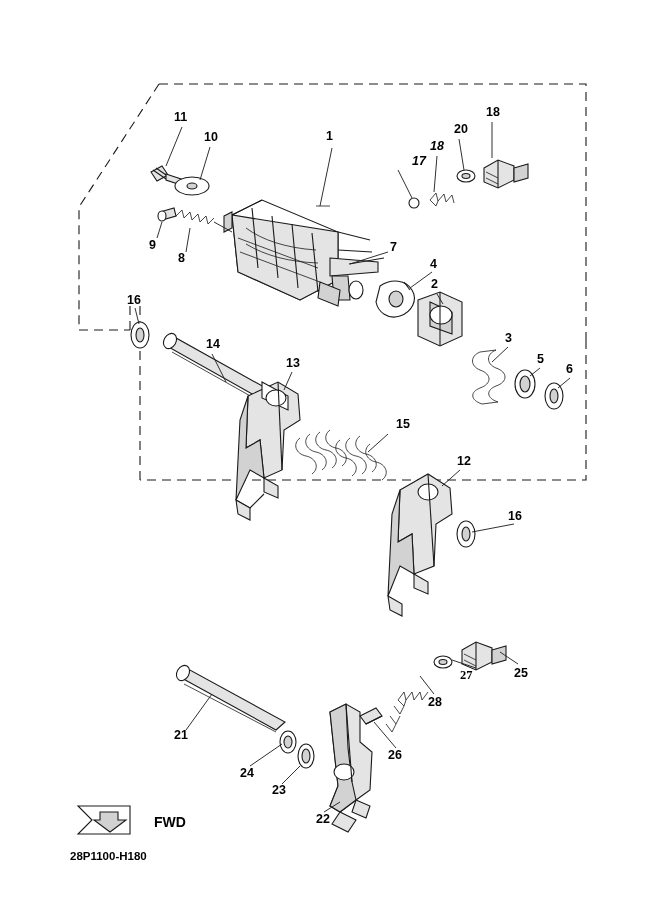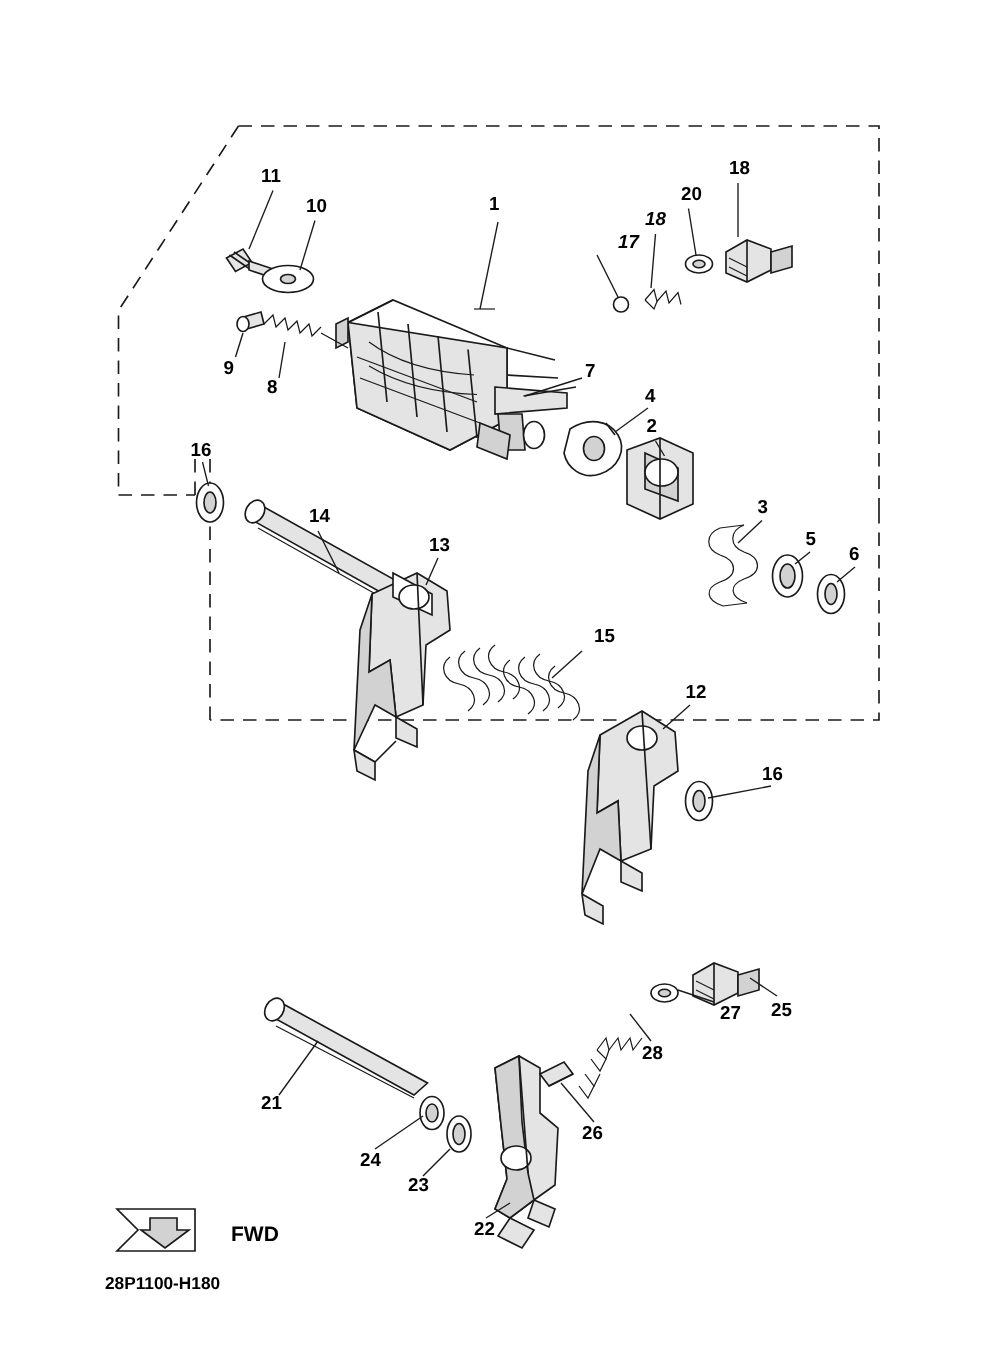--- a/index.html
+++ b/index.html
@@ -304,20 +304,20 @@
   <div class="callout" style="left:412px; top:155px;font-style:italic;">17</div>
   <div class="callout" style="left:430px; top:140px;font-style:italic;">18</div>
   <div class="callout" style="left:486px; top:106px;">18</div>
   <div class="callout" style="left:454px; top:123px;">20</div>
   <div class="callout" style="left:174px; top:729px;">21</div>
   <div class="callout" style="left:316px; top:813px;">22</div>
   <div class="callout" style="left:272px; top:784px;">23</div>
   <div class="callout" style="left:240px; top:767px;">24</div>
   <div class="callout" style="left:514px; top:667px;">25</div>
   <div class="callout" style="left:388px; top:749px;">26</div>
-  <div class="callout" style="left:480px; top:669px;">27</div>
+  <div class="callout" style="left:460px; top:669px;font-family:Liberation Serif, serif;">27</div>
   <div class="callout" style="left:428px; top:696px;">28</div>
 
   <div class="fwd-label" style="left:113px; top:814px;">FWD</div>
 
   <div class="partcode" style="left:70px; top:850px;">28P1100-H180</div>
 
 </div>
 
 </body></html>

